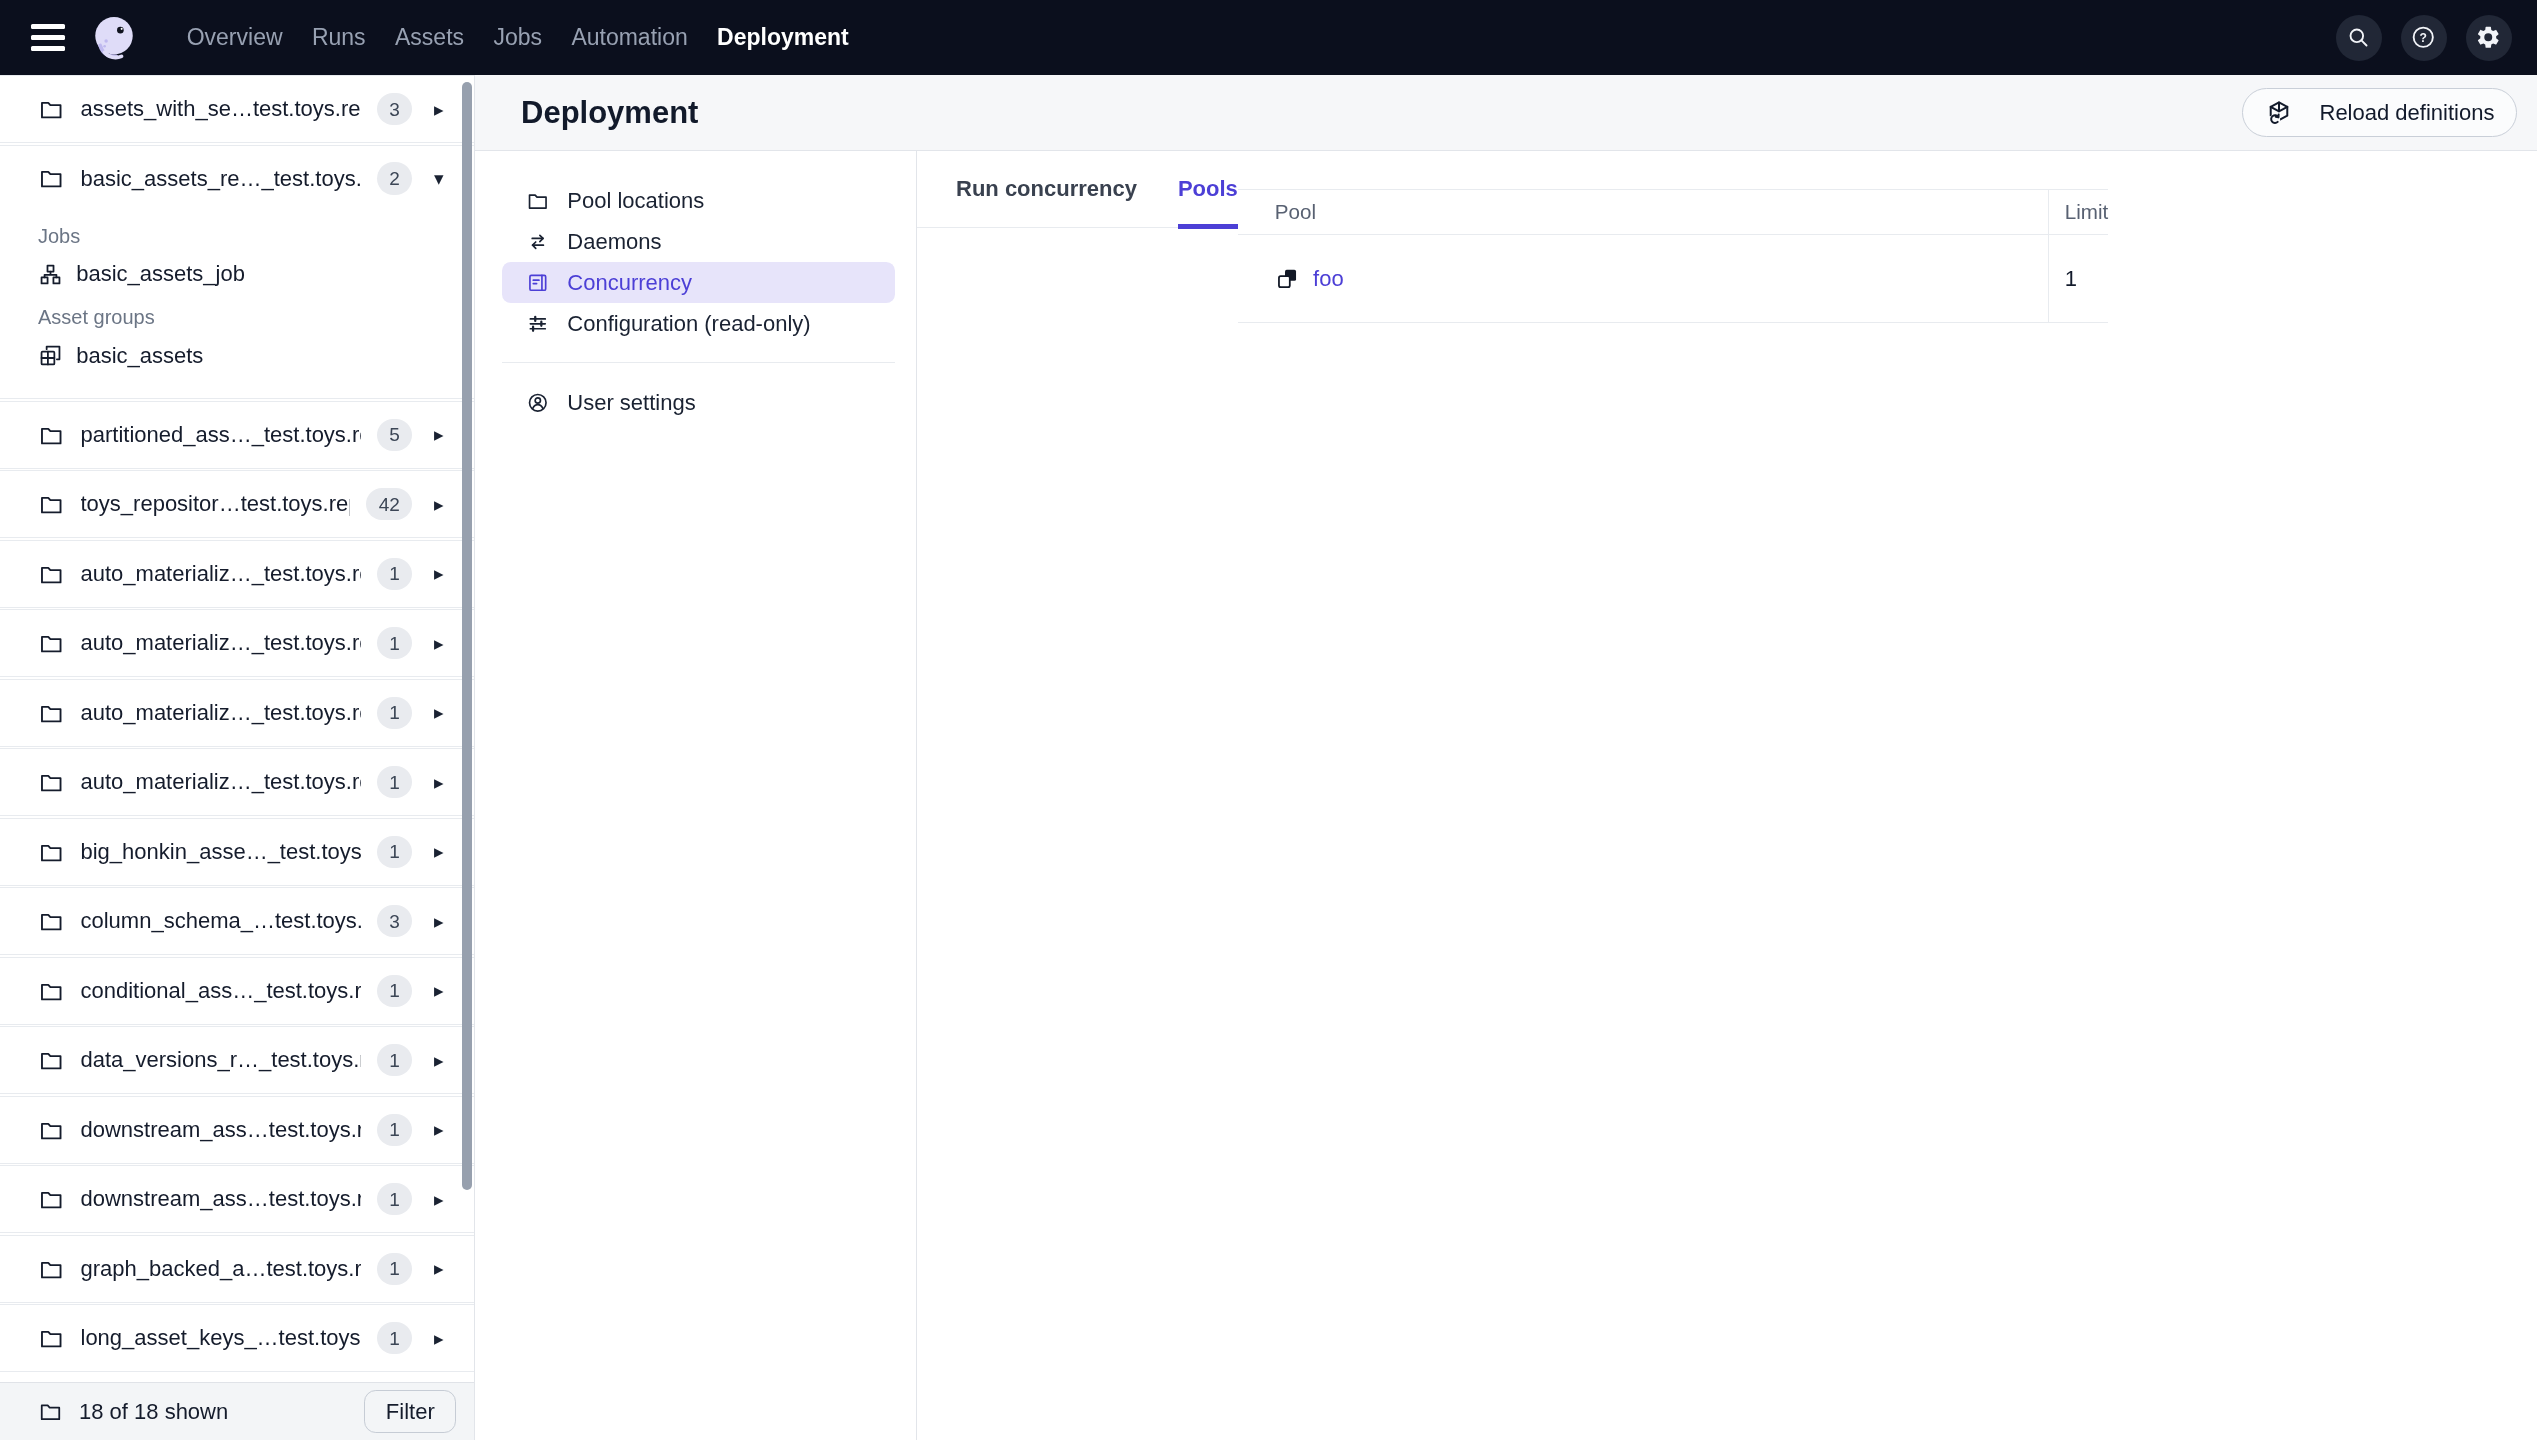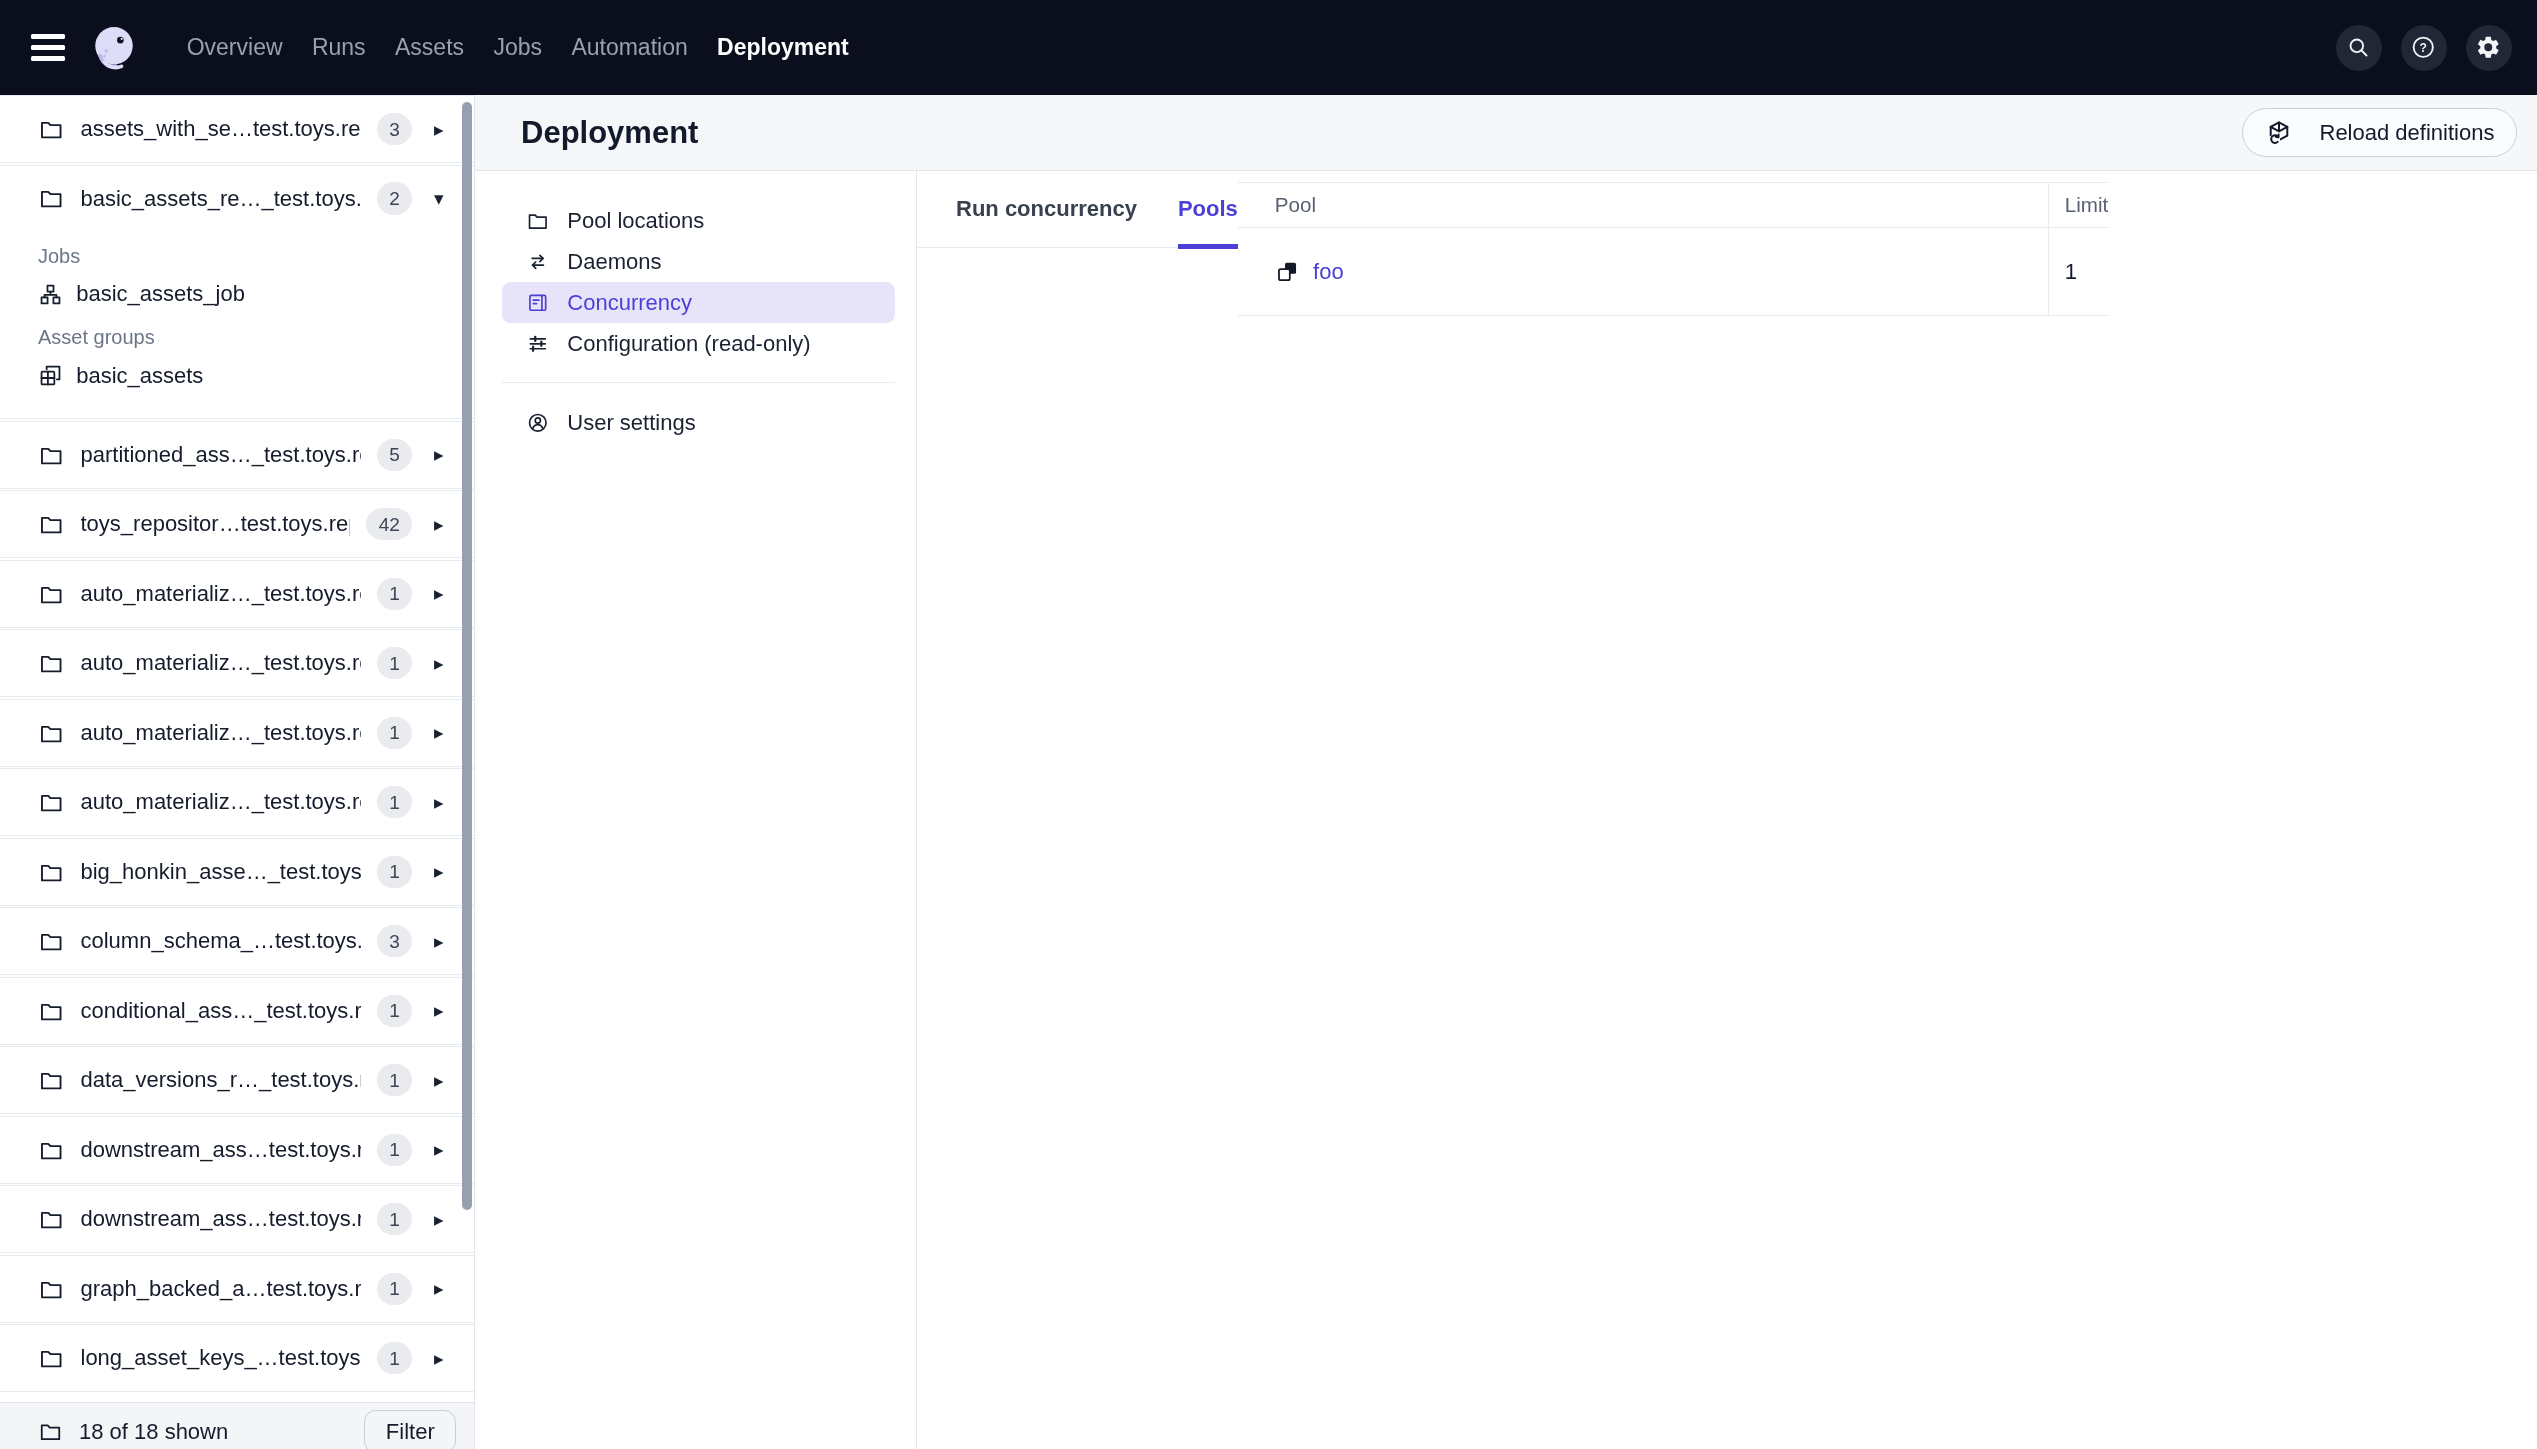--- a/index.html
+++ b/index.html
@@ -8,21 +8,21 @@
     --badge:#E9EBEF; --hdrbg:#F6F7F9; --footbg:#F3F5F7; --navgray:#98A1B2;
   }
   *{box-sizing:border-box;margin:0;padding:0}
   html,body{width:2538px;height:1450px;overflow:hidden;background:#fff;
     font-family:"Liberation Sans","DejaVu Sans",sans-serif;color:var(--ink);}
   .icon{display:inline-flex;flex:none;align-items:center;justify-content:center}
   .icon svg{width:100%;height:100%;stroke:currentColor;fill:none;stroke-width:1.7;stroke-linecap:round;stroke-linejoin:round}.i32{width:23.6px;height:23.6px}.i34{width:25px;height:25px}
   .i36{width:26.5px;height:26.5px}.i38{width:28px;height:28px}
 
   
-  .topnav{height:95px;background:var(--navy);display:flex;align-items:center;padding:0 26.5px 0 31px}
+  .topnav{height:75px;background:var(--navy);display:flex;align-items:center;padding:0 26.5px 0 31px}
   .hamburger{width:34px;display:flex;flex-direction:column;gap:6.6px;margin-right:22px;cursor:pointer}
   .hamburger i{display:block;height:4.4px;background:#fff;border-radius:1.5px}
   .logo{width:54px;height:54px;margin-right:31px}
   .logo svg{width:100%;height:100%}
   .primary-nav{display:flex;align-items:center}
   .nav-item{color:var(--navgray);font-size:23px;padding:0 14.7px;cursor:pointer;white-space:nowrap}
   .nav-item.active{color:#fff;font-weight:700}
   .topnav-spacer{flex:1}
   .nav-circle{width:46px;height:46px;border-radius:50%;background:#212736;color:#F2F4F8;
     display:flex;align-items:center;justify-content:center;margin-left:19px;cursor:pointer;border:none}
@@ -77,21 +77,21 @@
 
   .toolbar{flex:none;display:flex;align-items:center;margin:28px 20.6px 0 37px}
   .filter-input{width:589px;height:49px;border:1.5px solid #CBD1DA;border-radius:11.8px;background:#fff;
     padding:0 19px;font-size:22px;color:var(--ink);font-family:inherit;outline:none}
   .filter-input::placeholder{color:#79828F}
   .add-btn{margin-left:auto;display:flex;align-items:center;gap:11.8px;height:49px;padding:0 20.6px;
     background:#E9EBEF;border:1.5px solid #D4D9E0;border-radius:25px;font-size:22px;color:var(--ink2);
     font-family:inherit;cursor:pointer}
   .add-btn .icon{color:#121826}
 
-  .pools-table{margin-top:11px}
+  .pools-table{margin-top:38px}
   .t-head{display:flex;align-items:stretch;height:46px;border-top:1.5px solid var(--border);
     border-bottom:1.5px solid var(--border);color:var(--th);font-size:20.6px}
   .t-row{display:flex;align-items:stretch;height:88px;border-bottom:1.5px solid var(--border);font-size:22px}
   .col-pool{width:810px;flex:none;display:flex;align-items:center;gap:13.2px;padding-left:37px;min-width:0}
   .col-limit{flex:1;display:flex;align-items:center;padding-left:16px;border-left:1.5px solid var(--border)}
   .pool-link{color:var(--accent);cursor:pointer;text-decoration:none}
   .t-row .icon{color:#121826}
   .limit-val{color:var(--ink2)}
 </style>
 </head>

